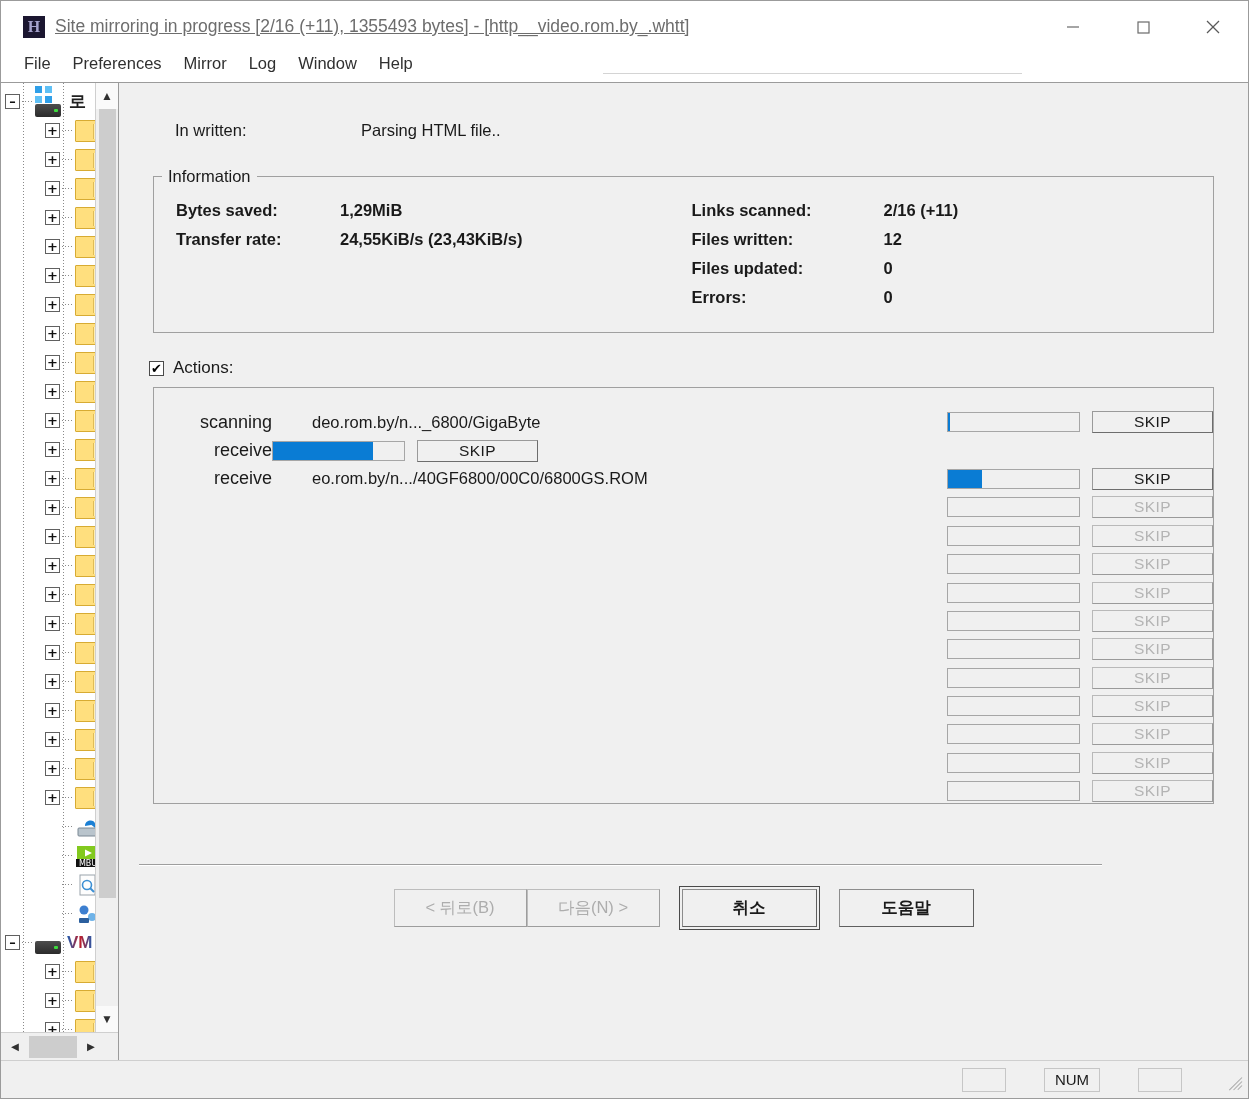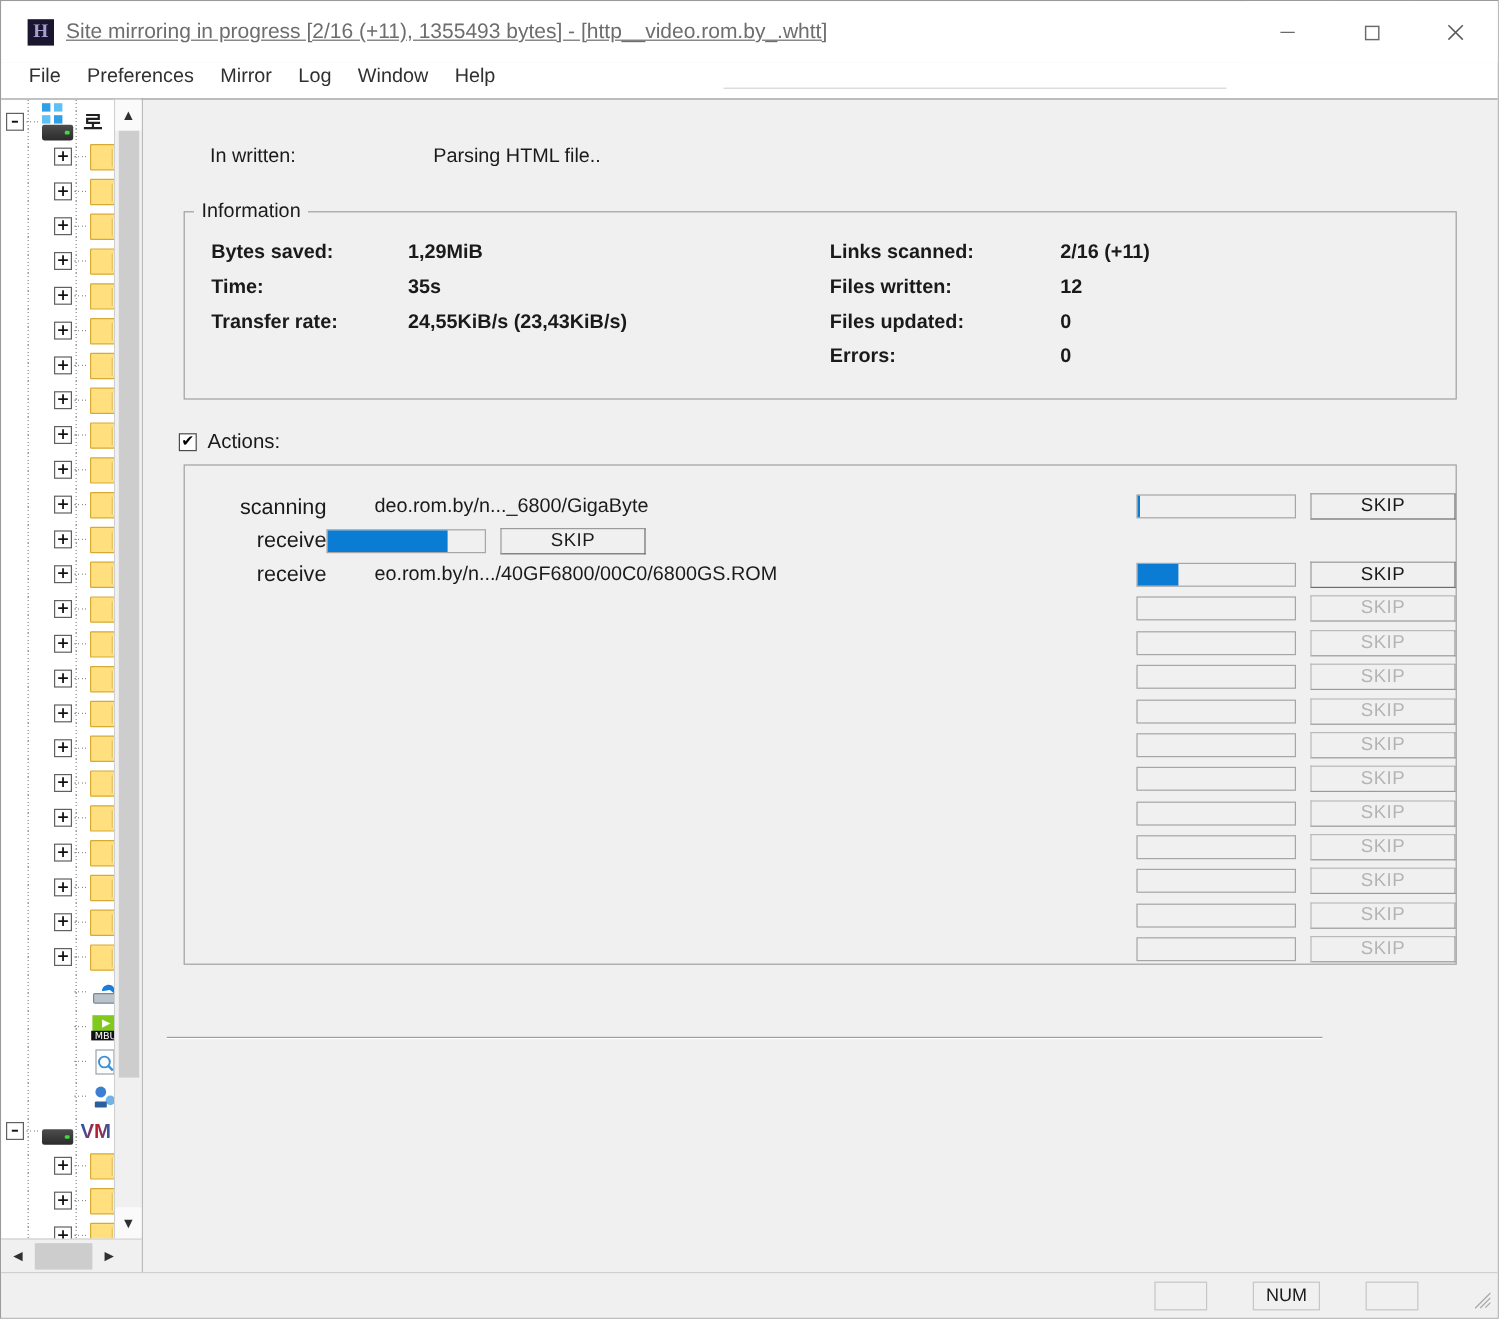--- a/index.html
+++ b/index.html
@@ -572,24 +572,20 @@
 
       <fieldset class="group">
         <legend>Information</legend>
         <div class="grid2">
           <div class="col left" id="info-left">
               <div class="ginfo-row">
                 <div class="k">Bytes saved:</div>
                 <div class="v">1,29MiB</div>
               </div>
               <div class="ginfo-row">
-                <div class="k">Time:</div>
-                <div class="v">35s</div>
-              </div>
-              <div class="ginfo-row">
                 <div class="k">Transfer rate:</div>
                 <div class="v">24,55KiB/s (23,43KiB/s)</div>
               </div>
             </div>
           <div class="col right" id="info-right">
               <div class="ginfo-row">
                 <div class="k">Links scanned:</div>
                 <div class="v">2/16 (+11)</div>
               </div>
               <div class="ginfo-row">
@@ -722,20 +718,26 @@
             <div class="act-url"></div>
             <div class="prog">
               <span style="width: 0%; background: rgb(10, 124, 212);"></span>
             </div>
             <div class="skip off">SKIP</div>
           </div>
         </div>
 
       <div class="divider"></div>
 
+      <div class="btnbar">
+        <div class="btn off">&lt; 뒤로(B)</div>
+        <div class="btn off">다음(N) &gt;</div>
+        <div class="btn default wide">취소</div>
+        <div class="btn help wide">도움말</div>
+      </div>
 
     </div>
   </div>
 
   <div class="statusbar">
     <div class="sb-panel"></div>
     <div class="sb-panel num">NUM</div>
     <div class="sb-panel"></div>
     <div class="grip">
       <i style="top:16px;width:6px;transform:rotate(-45deg)"></i>

